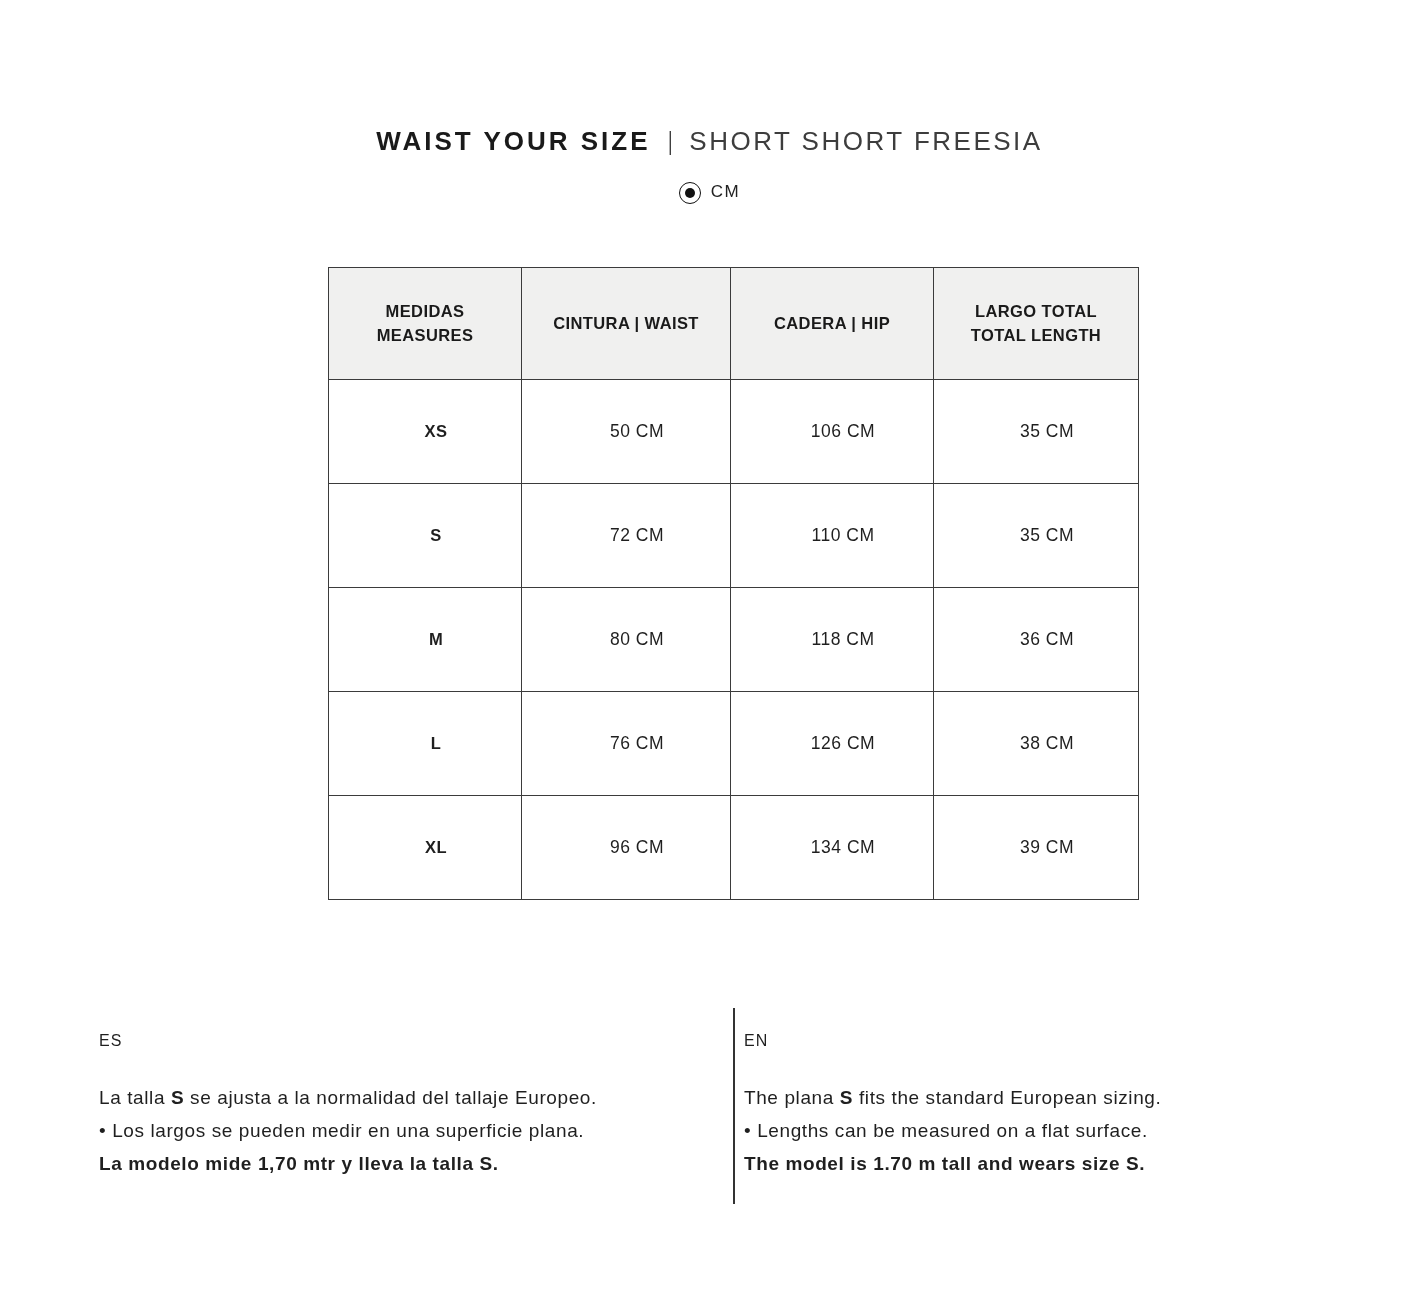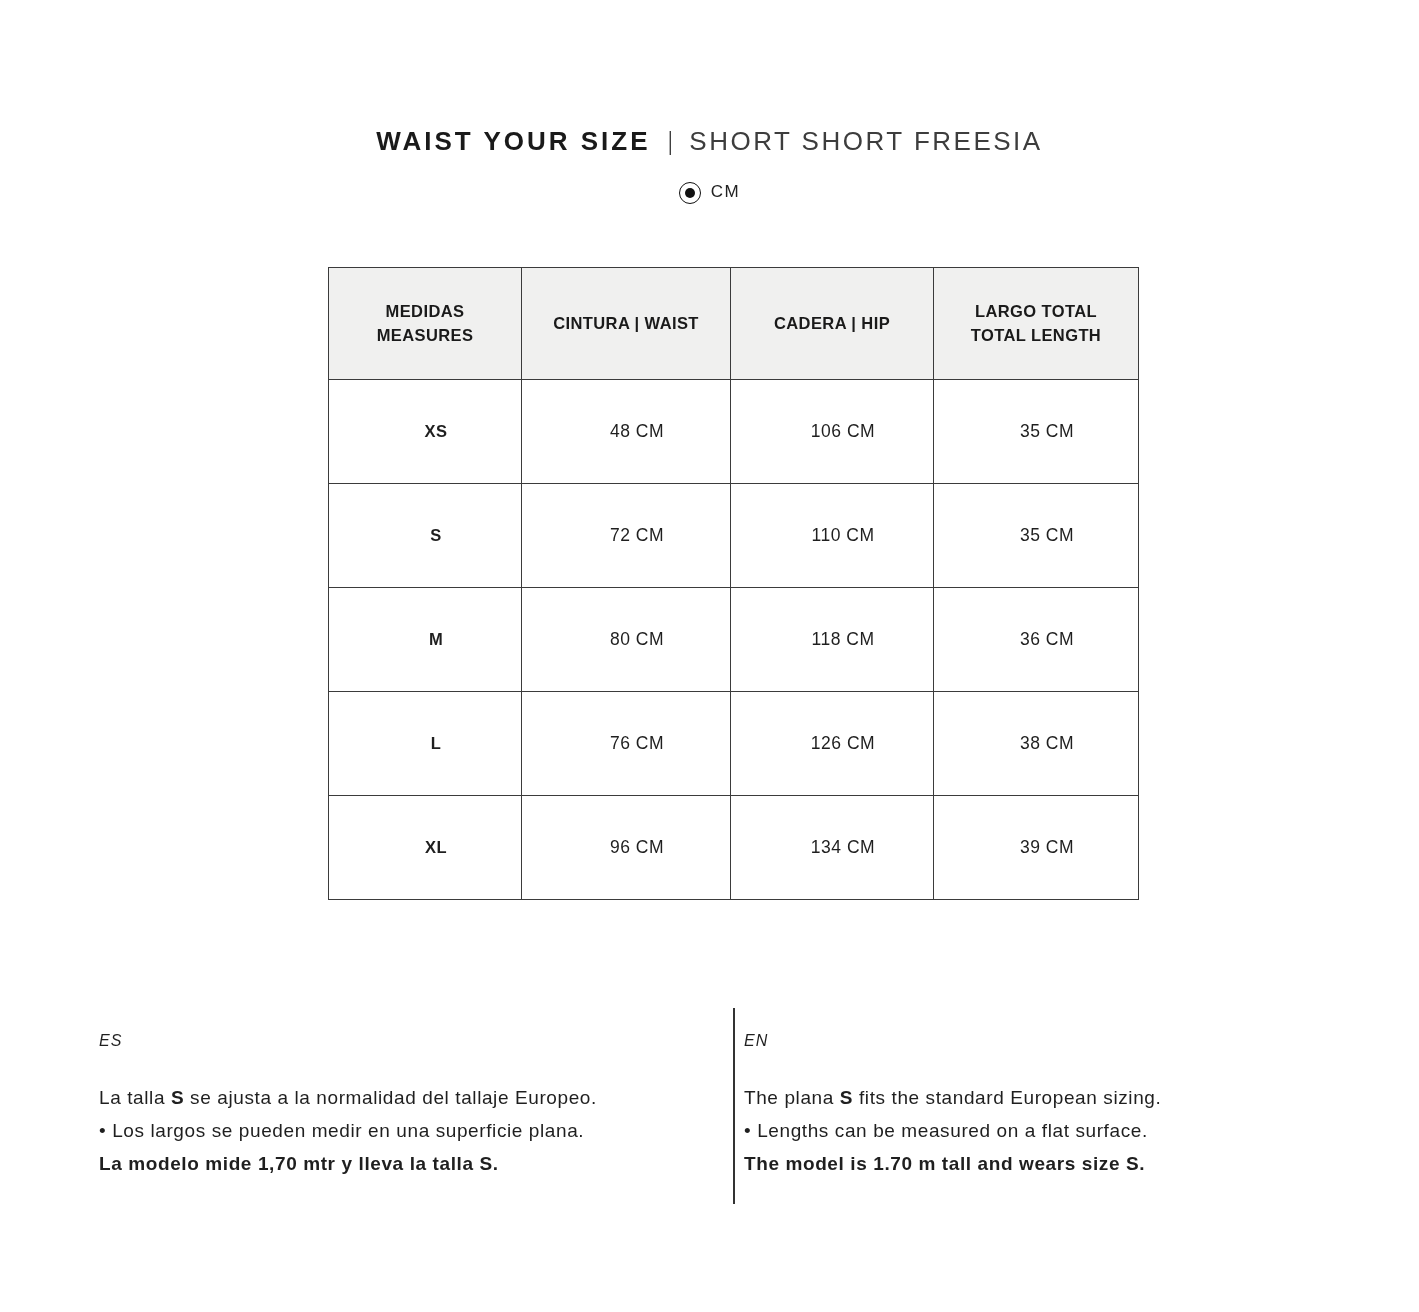--- a/index.html
+++ b/index.html
@@ -120,21 +120,20 @@
     position: absolute;
     top: 1033px;
   }
   .note-block.es { left: 99px;  width: 610px; }
   .note-block.en { left: 744px; width: 480px; }
   .lang-label {
     font-size: 16px;
     letter-spacing: 1px;
     line-height: 16px;
     color: #1f1f1f;
-    font-style: italic;
   }
   .note-lines { margin-top: 32px; }
   .note-line {
     font-size: 19px;
     line-height: 33px;
     letter-spacing: 0.6px;
     color: #1f1f1f;
     white-space: nowrap;
   }
   .note-line .bold, .note-line.bold { font-weight: 700; }
@@ -177,21 +176,21 @@
 MEASURES</th>
           <th>CINTURA | WAIST</th>
           <th>CADERA | HIP</th>
           <th>LARGO TOTAL
 TOTAL LENGTH</th>
         </tr>
       </thead>
       <tbody>
         <tr>
           <td class="size-cell">XS</td>
-          <td>48 CM</td>
+          <td>50 CM</td>
           <td>106 CM</td>
           <td>35 CM</td>
         </tr>
         <tr>
           <td class="size-cell">S</td>
           <td>72 CM</td>
           <td>110 CM</td>
           <td>35 CM</td>
         </tr>
         <tr>

